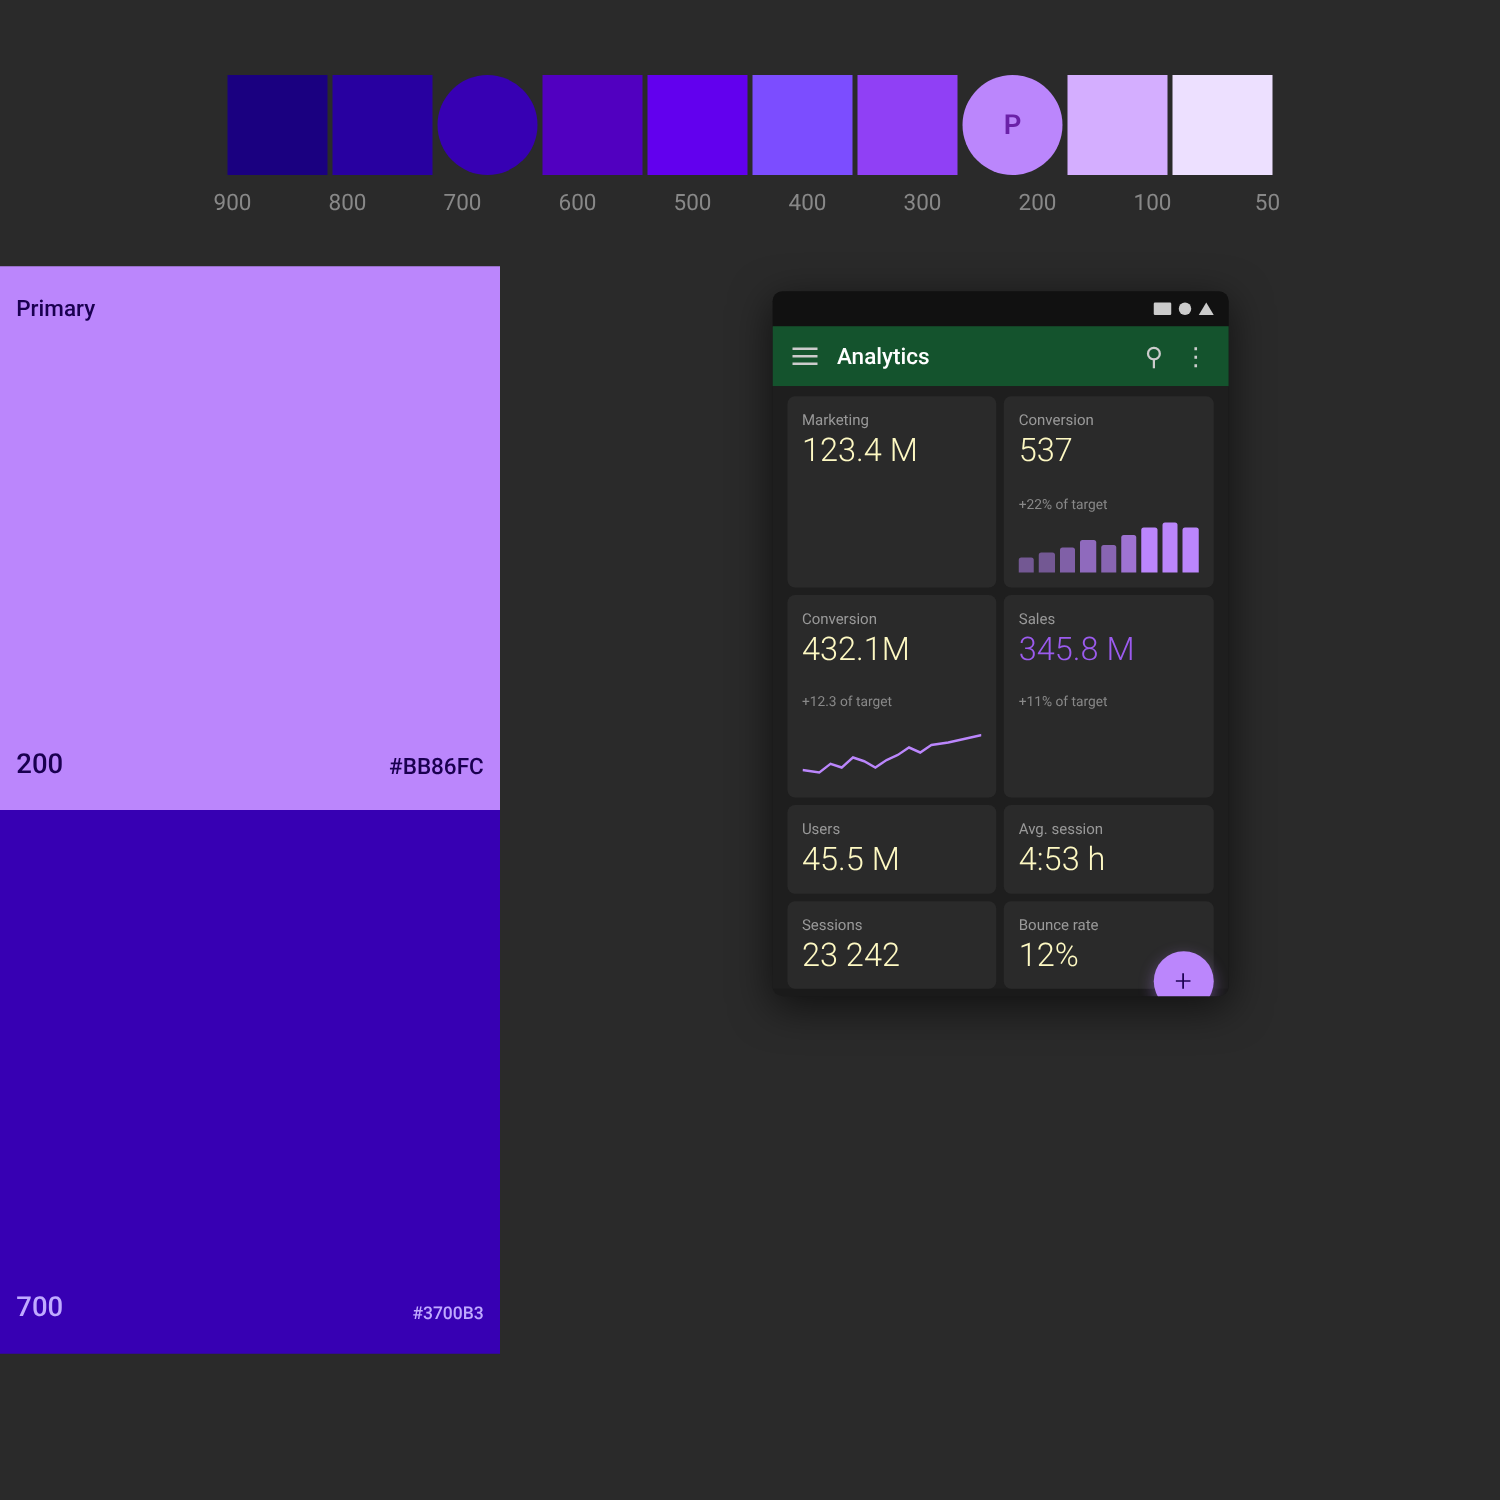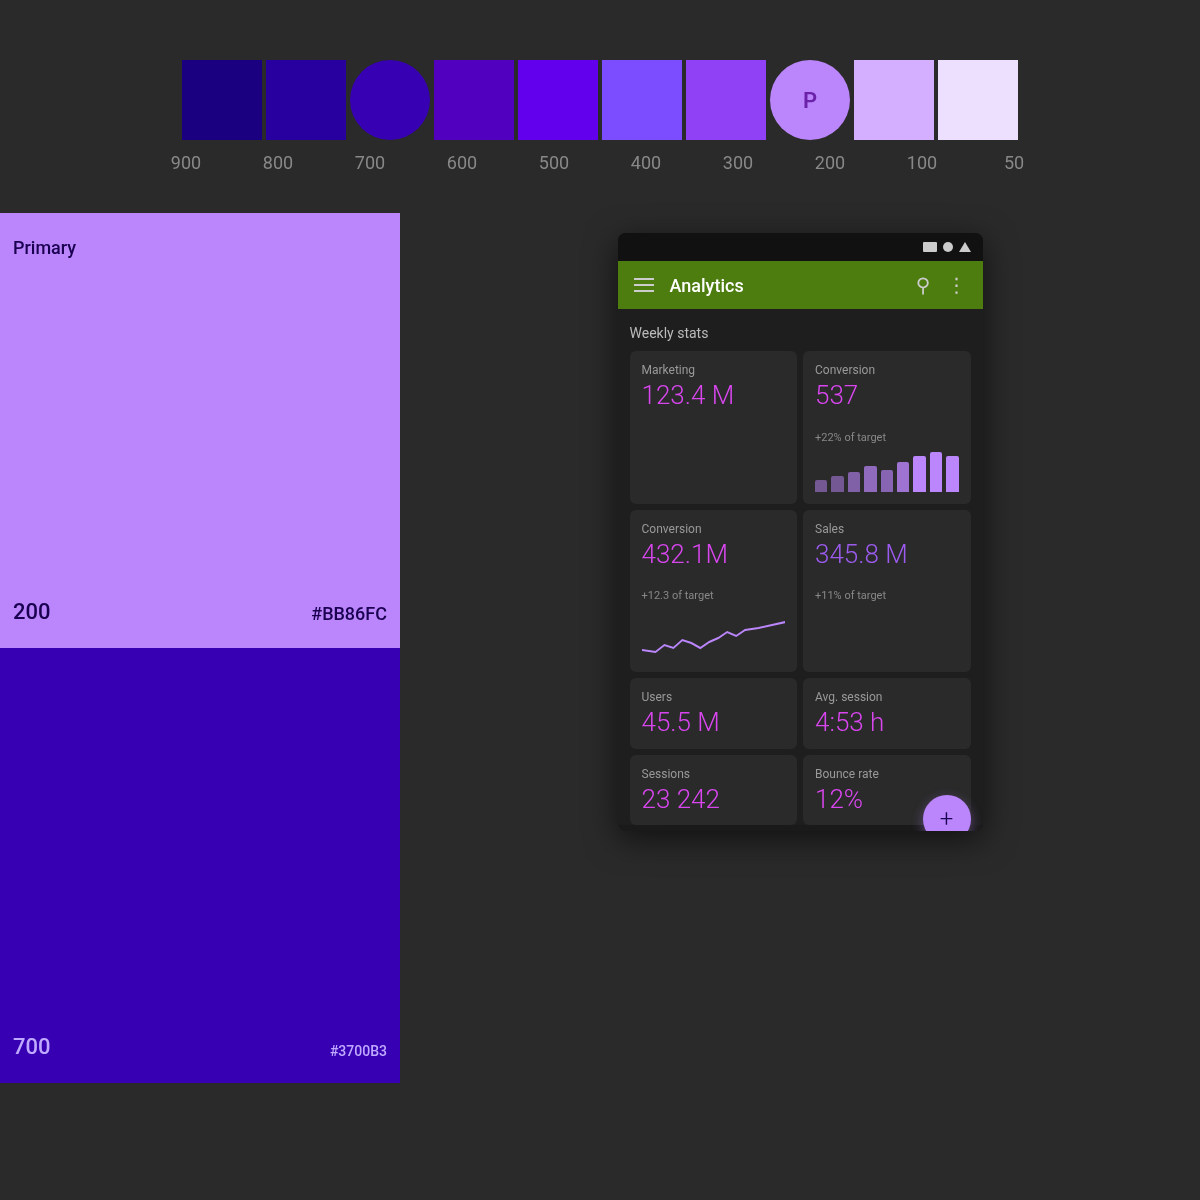--- a/index.html
+++ b/index.html
@@ -138,21 +138,21 @@
     .status-triangle {
       width: 0;
       height: 0;
       border-left: 6px solid transparent;
       border-right: 6px solid transparent;
       border-bottom: 10px solid #ccc;
     }
 
     
     .app-bar {
-      background: #4d7c0f;
+      background: #14532d;
       padding: 12px 16px;
       display: flex;
       align-items: center;
       justify-content: space-between;
     }
     .app-bar-left {
       display: flex;
       align-items: center;
       gap: 16px;
     }
@@ -200,21 +200,21 @@
       background: #2a2a2a;
       border-radius: 6px;
       padding: 12px;
     }
     .stat-label {
       color: #999;
       font-size: 12px;
       margin-bottom: 4px;
     }
     .stat-value {
-      color: #d946ef;
+      color: #fef9c3;
       font-size: 26px;
       font-weight: 300;
       line-height: 1.1;
     }
     .stat-value.purple {
       color: #9c5bef;
     }
     .stat-sub {
       color: #888;
       font-size: 11px;
@@ -377,21 +377,20 @@
           </div>
           <span class="app-bar-title">Analytics</span>
         </div>
         <div style="display:flex; gap:16px;">
           <span class="icon-btn">⚲</span>
           <span class="icon-btn">⋮</span>
         </div>
       </div>
 
       <div class="app-content">
-        <div class="weekly-stats-label">Weekly stats</div>
 
         <div class="stats-grid">
 
           <div class="stat-card">
             <div class="stat-label">Marketing</div>
             <div class="stat-value">123.4 M</div>
           </div>
 
           <div class="stat-card">
             <div class="stat-label">Conversion</div>

